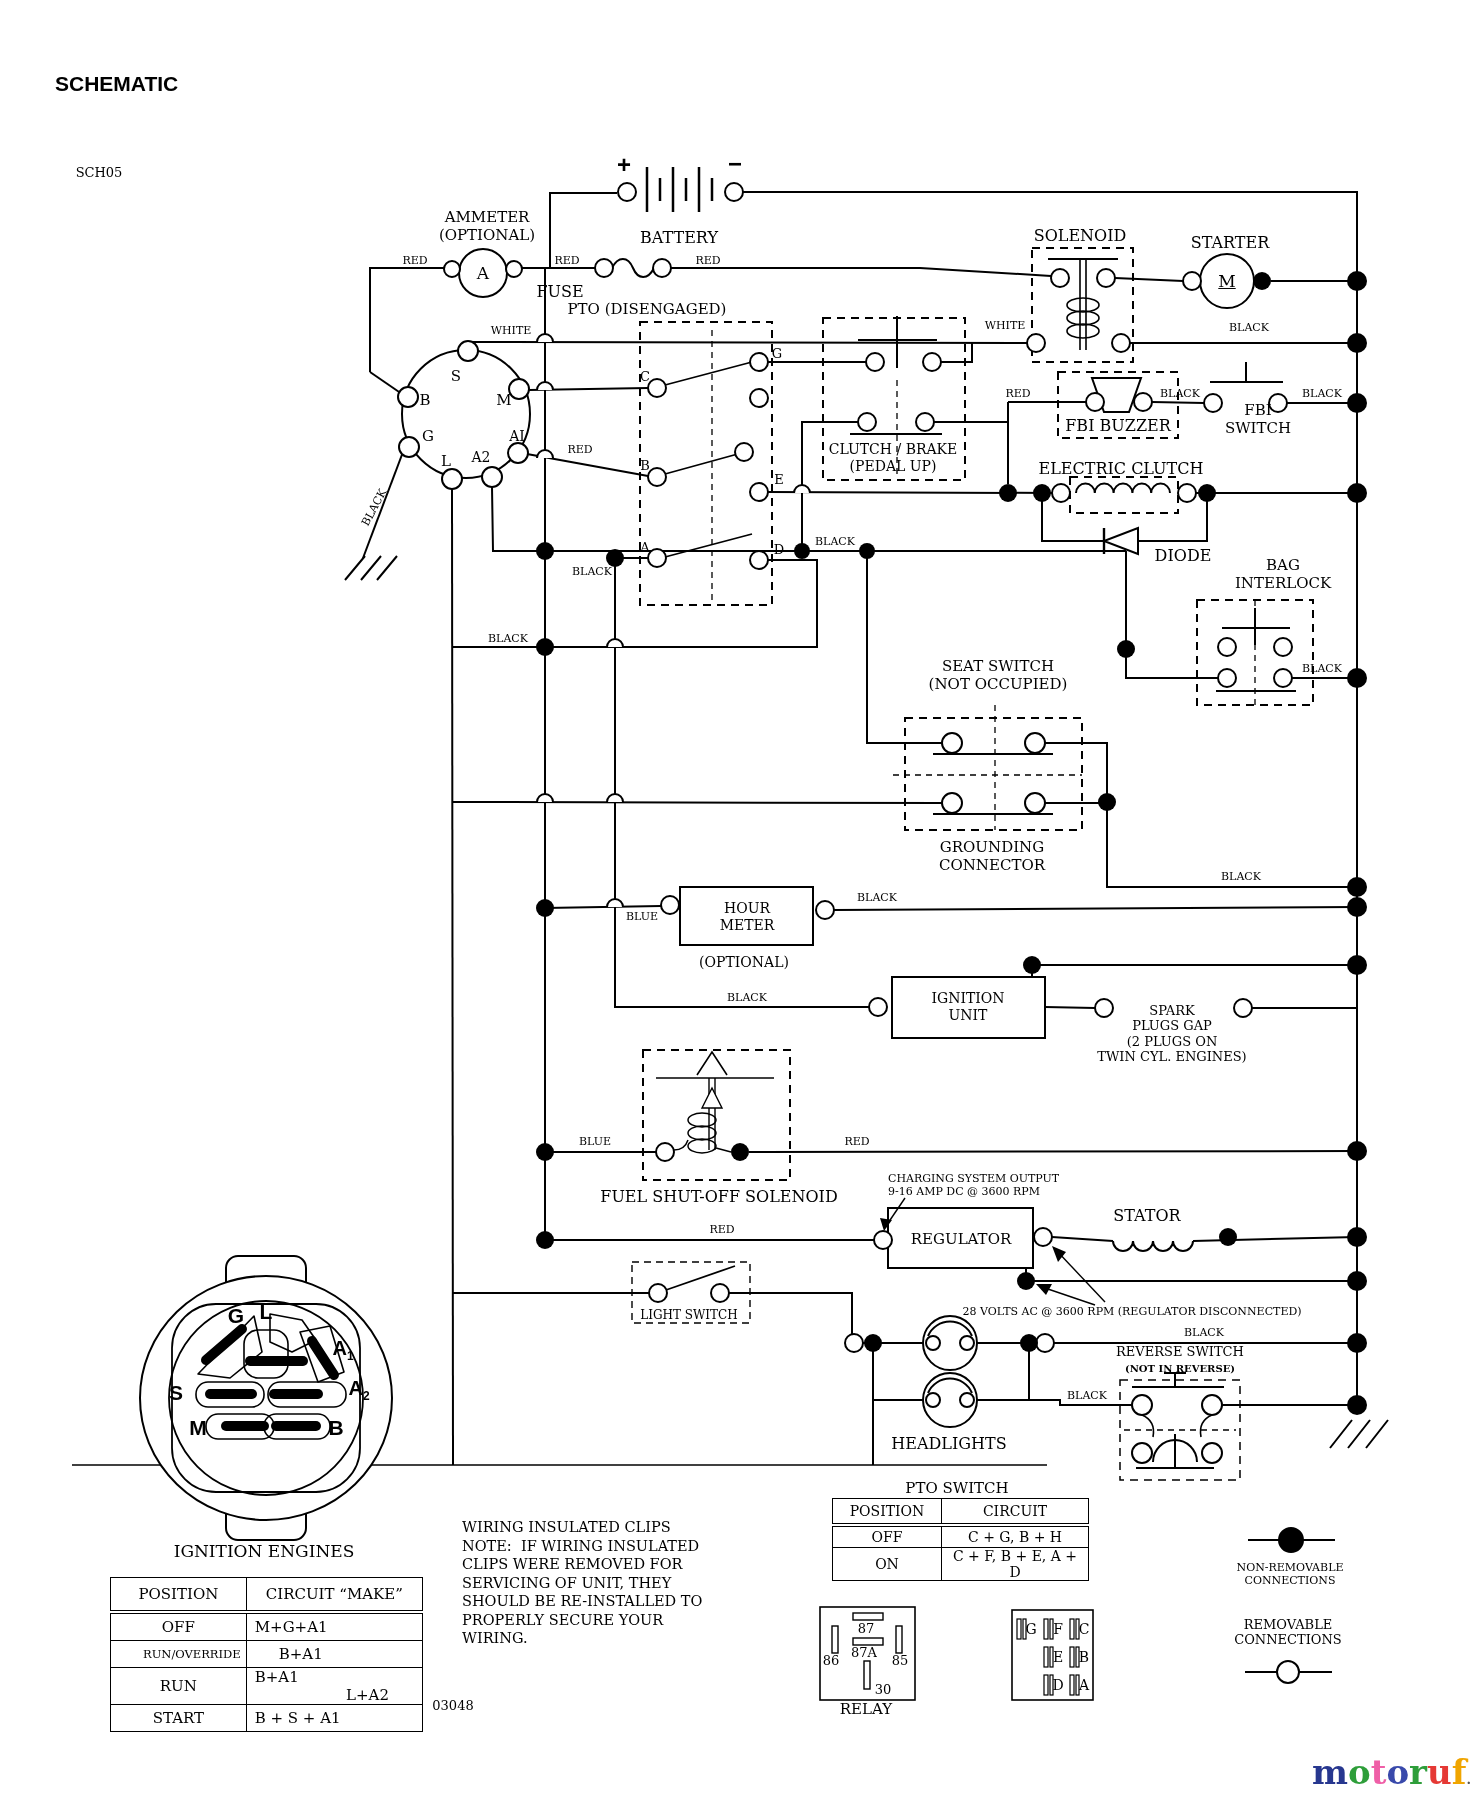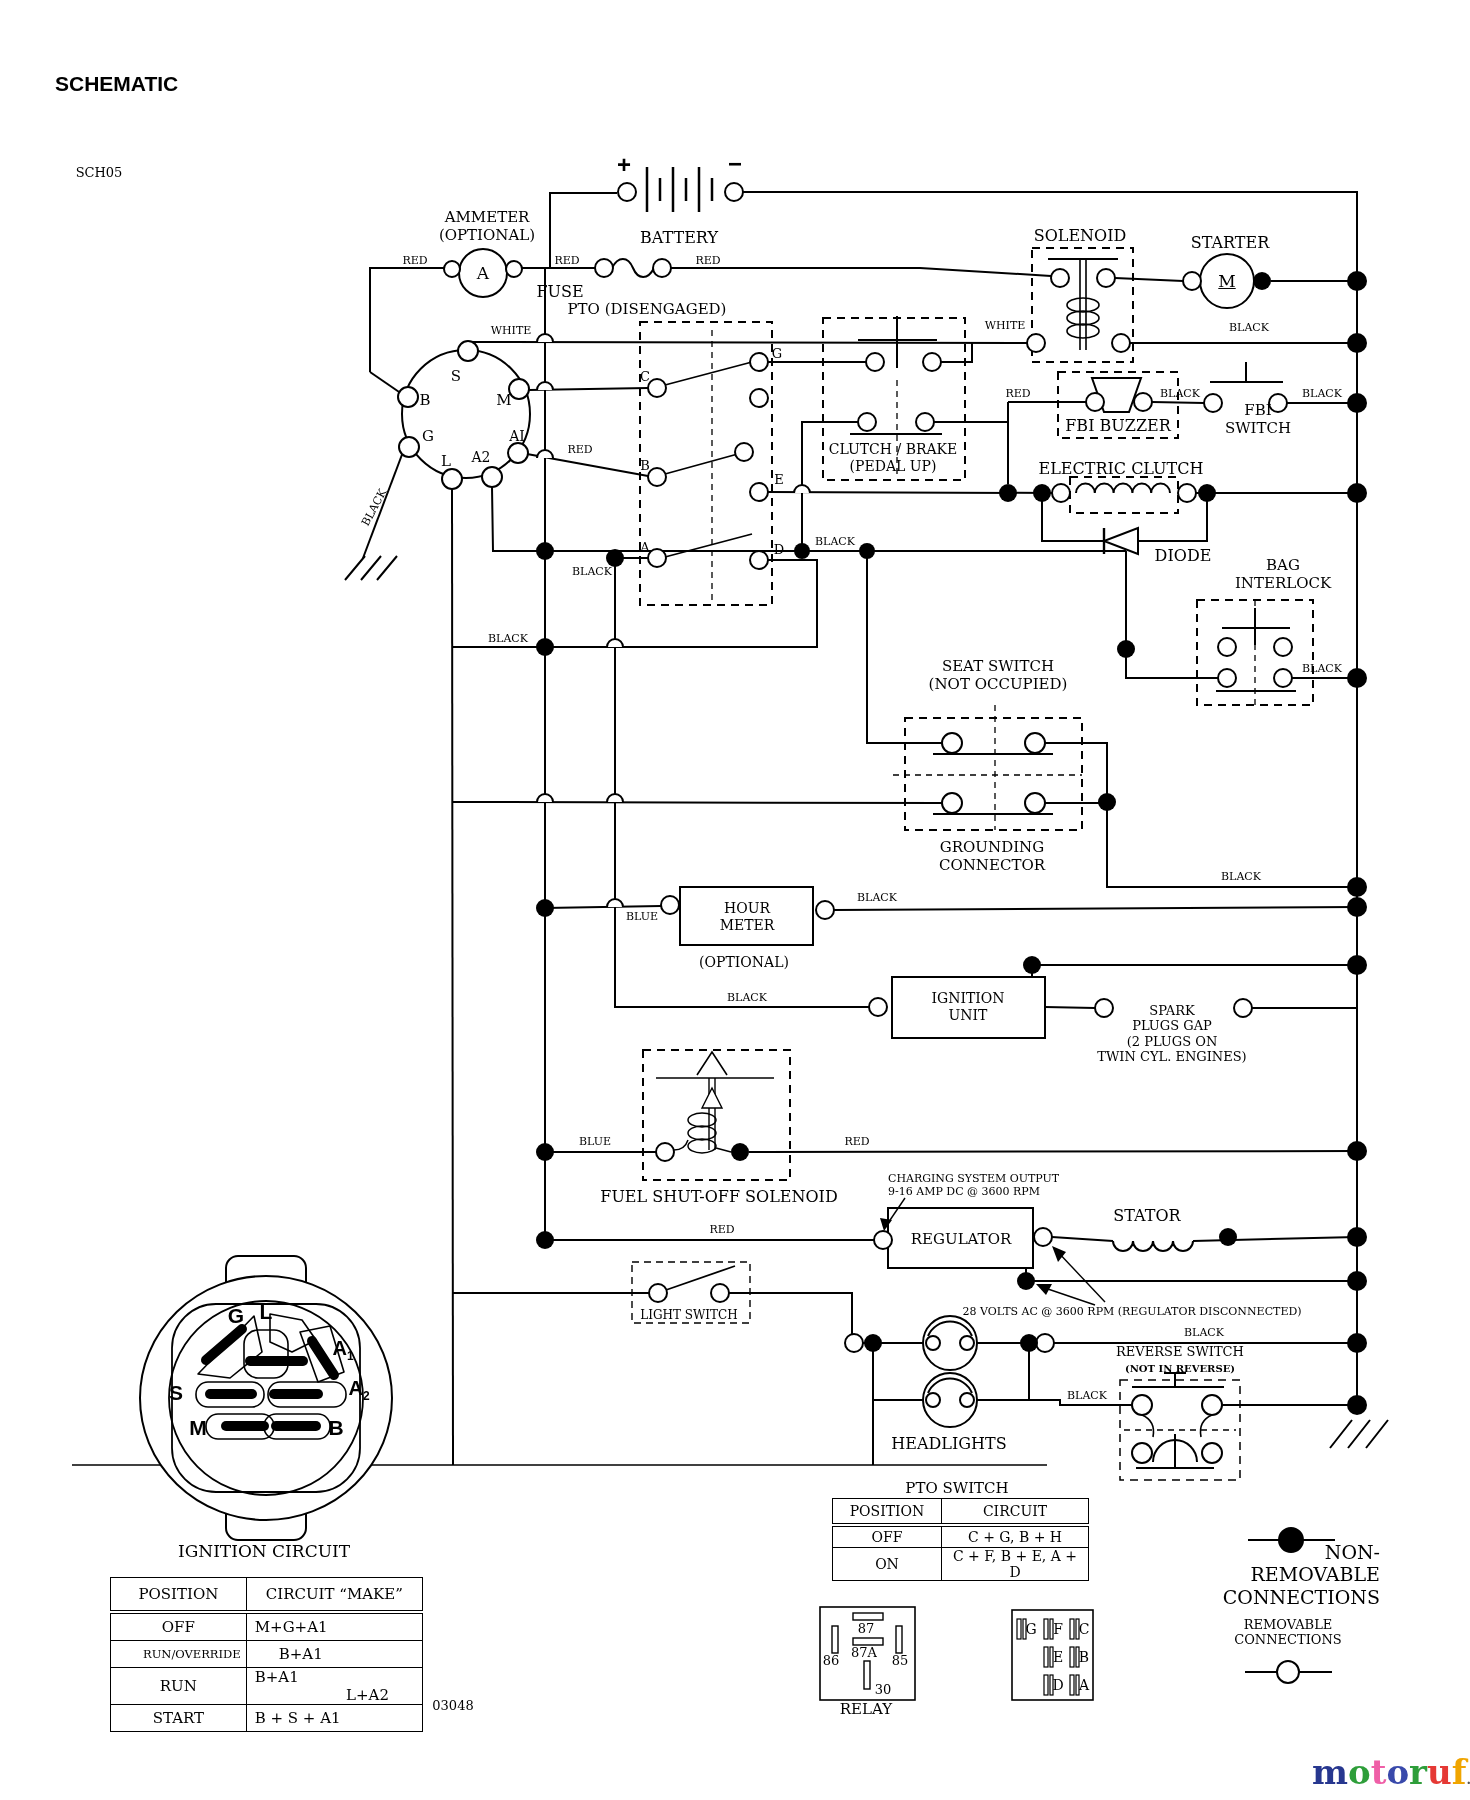--- a/index.html
+++ b/index.html
@@ -524,21 +524,21 @@
       <div class="lbl" style="left: 888px; top: 1186px; font-size: 11px; font-family: &quot;DejaVu Serif&quot;, serif; text-align: left; transform: translate(0px, -50%);">CHARGING SYSTEM OUTPUT
 9-16 AMP DC @ 3600 RPM</div>
       <div class="lbl" style="left: 961px; top: 1240px; font-size: 15px; font-family: &quot;DejaVu Serif&quot;, serif; transform: translate(-50%, -50%);">REGULATOR</div>
       <div class="lbl" style="left: 1147px; top: 1216px; font-size: 16px; font-family: &quot;DejaVu Serif&quot;, serif; transform: translate(-50%, -50%);">STATOR</div>
       <div class="lbl" style="left: 1132px; top: 1312px; font-size: 11px; font-family: &quot;DejaVu Serif&quot;, serif; transform: translate(-50%, -50%);">28 VOLTS AC @ 3600 RPM (REGULATOR DISCONNECTED)</div>
       <div class="lbl" style="left: 689px; top: 1315px; font-size: 12px; font-family: &quot;DejaVu Serif&quot;, serif; transform: translate(-50%, -50%);">LIGHT SWITCH</div>
       <div class="lbl" style="left: 949px; top: 1444px; font-size: 16px; font-family: &quot;DejaVu Serif&quot;, serif; transform: translate(-50%, -50%);">HEADLIGHTS</div>
       <div class="lbl" style="left: 1180px; top: 1352px; font-size: 13px; font-family: &quot;DejaVu Serif&quot;, serif; transform: translate(-50%, -50%);">REVERSE SWITCH</div>
       <div class="lbl" style="left: 1180px; top: 1369px; font-size: 10px; font-family: &quot;DejaVu Serif&quot;, serif; font-weight: bold; transform: translate(-50%, -50%);">(NOT IN REVERSE)</div>
       <div class="lbl" style="left: 957px; top: 1489px; font-size: 15px; font-family: &quot;DejaVu Serif&quot;, serif; transform: translate(-50%, -50%);">PTO SWITCH</div>
-      <div class="lbl" style="left: 264px; top: 1551px; font-size: 17px; font-family: &quot;DejaVu Serif&quot;, serif; transform: translate(-50%, -50%);">IGNITION CIRCUIT</div>
+      <div class="lbl" style="left: 264px; top: 1551px; font-size: 17px; font-family: &quot;DejaVu Serif&quot;, serif; transform: translate(-50%, -50%);">IGNITION ENGINES</div>
       <div class="lbl" style="left: 866px; top: 1710px; font-size: 15px; font-family: &quot;DejaVu Serif&quot;, serif; transform: translate(-50%, -50%);">RELAY</div>
       <div class="lbl" style="left: 453px; top: 1706px; font-size: 13px; font-family: &quot;DejaVu Serif&quot;, serif; transform: translate(-50%, -50%);">03048</div>
       <div class="lbl" style="left: 415px; top: 261px; font-size: 11px; font-family: &quot;DejaVu Serif&quot;, serif; transform: translate(-50%, -50%);">RED</div>
       <div class="lbl" style="left: 567px; top: 261px; font-size: 11px; font-family: &quot;DejaVu Serif&quot;, serif; transform: translate(-50%, -50%);">RED</div>
       <div class="lbl" style="left: 708px; top: 261px; font-size: 11px; font-family: &quot;DejaVu Serif&quot;, serif; transform: translate(-50%, -50%);">RED</div>
       <div class="lbl" style="left: 511px; top: 331px; font-size: 11px; font-family: &quot;DejaVu Serif&quot;, serif; transform: translate(-50%, -50%);">WHITE</div>
       <div class="lbl" style="left: 1005px; top: 326px; font-size: 11px; font-family: &quot;DejaVu Serif&quot;, serif; transform: translate(-50%, -50%);">WHITE</div>
       <div class="lbl" style="left: 1249px; top: 328px; font-size: 11px; font-family: &quot;DejaVu Serif&quot;, serif; transform: translate(-50%, -50%);">BLACK</div>
       <div class="lbl" style="left: 1018px; top: 394px; font-size: 11px; font-family: &quot;DejaVu Serif&quot;, serif; transform: translate(-50%, -50%);">RED</div>
       <div class="lbl" style="left: 1180px; top: 394px; font-size: 11px; font-family: &quot;DejaVu Serif&quot;, serif; transform: translate(-50%, -50%);">BLACK</div>
@@ -585,20 +585,27 @@
       <div class="lbl" style="left: 1084px; top: 1685px; font-size: 14px; font-family: &quot;DejaVu Serif&quot;, serif; transform: translate(-50%, -50%);">A</div>
       <div class="lbl" style="left: 236px; top: 1316px; font-size: 21px; font-family: &quot;Liberation Sans&quot;, sans-serif; font-weight: bold; transform: translate(-50%, -50%);">G</div>
       <div class="lbl" style="left: 266px; top: 1312px; font-size: 21px; font-family: &quot;Liberation Sans&quot;, sans-serif; font-weight: bold; transform: translate(-50%, -50%);">L</div>
       <div class="lbl" style="left: 343px; top: 1350px; font-size: 20px; font-family: &quot;Liberation Sans&quot;, sans-serif; font-weight: bold; transform: translate(-50%, -50%);">A<sub style="font-size: 0.6em;">1</sub></div>
       <div class="lbl" style="left: 359px; top: 1390px; font-size: 20px; font-family: &quot;Liberation Sans&quot;, sans-serif; font-weight: bold; transform: translate(-50%, -50%);">A<sub style="font-size: 0.6em;">2</sub></div>
       <div class="lbl" style="left: 176px; top: 1393px; font-size: 21px; font-family: &quot;Liberation Sans&quot;, sans-serif; font-weight: bold; transform: translate(-50%, -50%);">S</div>
       <div class="lbl" style="left: 198px; top: 1428px; font-size: 21px; font-family: &quot;Liberation Sans&quot;, sans-serif; font-weight: bold; transform: translate(-50%, -50%);">M</div>
       <div class="lbl" style="left: 336px; top: 1428px; font-size: 21px; font-family: &quot;Liberation Sans&quot;, sans-serif; font-weight: bold; transform: translate(-50%, -50%);">B</div>
     </div>
 
+  <div class="noteblk">WIRING INSULATED CLIPS
+NOTE:  IF WIRING INSULATED
+CLIPS WERE REMOVED FOR
+SERVICING OF UNIT, THEY
+SHOULD BE RE-INSTALLED TO
+PROPERLY SECURE YOUR
+WIRING.</div>
 
   <table class="sch" id="igntbl">
     <tbody>
         <tr class="hdrrow">
       <th style="width:112px">POSITION</th>
       <th>CIRCUIT   “MAKE”</th>
     </tr>
     <tr>
       <td class="pos">OFF</td>
       <td class="cir">M+G+A1</td>
@@ -628,19 +635,19 @@
       <td>OFF</td>
       <td>C + G, B + H</td>
     </tr>
     <tr>
       <td>ON</td>
       <td>C + F, B + E, A + D</td>
     </tr>
   </tbody>
     </table>
 
-  <div class="lbl" style="left:1290px;top:1575px;transform:translate(-50%,-50%);font-size:19px;white-space:pre-line;text-align:right;">NON-REMOVABLE
+  <div class="lbl" style="left:1290px;top:1575px;transform:translate(-50%,-50%);font-size:11px;white-space:pre-line;">NON-REMOVABLE
 CONNECTIONS</div>
   <div class="lbl" style="left:1288px;top:1632px;transform:translate(-50%,-50%);font-size:13px;white-space:pre-line;">REMOVABLE
 CONNECTIONS</div>
 
   <div id="logo"><span style="color: rgb(39, 55, 143);">m</span><span style="color: rgb(46, 158, 58);">o</span><span style="color: rgb(239, 95, 167);">t</span><span style="color: rgb(57, 73, 171);">o</span><span style="color: rgb(46, 158, 58);">r</span><span style="color: rgb(229, 57, 53);">u</span><span style="color: rgb(240, 165, 0);">f</span><span class="de" style="color: rgb(85, 85, 85);">.de</span></div>
 </div>
 
 </body></html>

